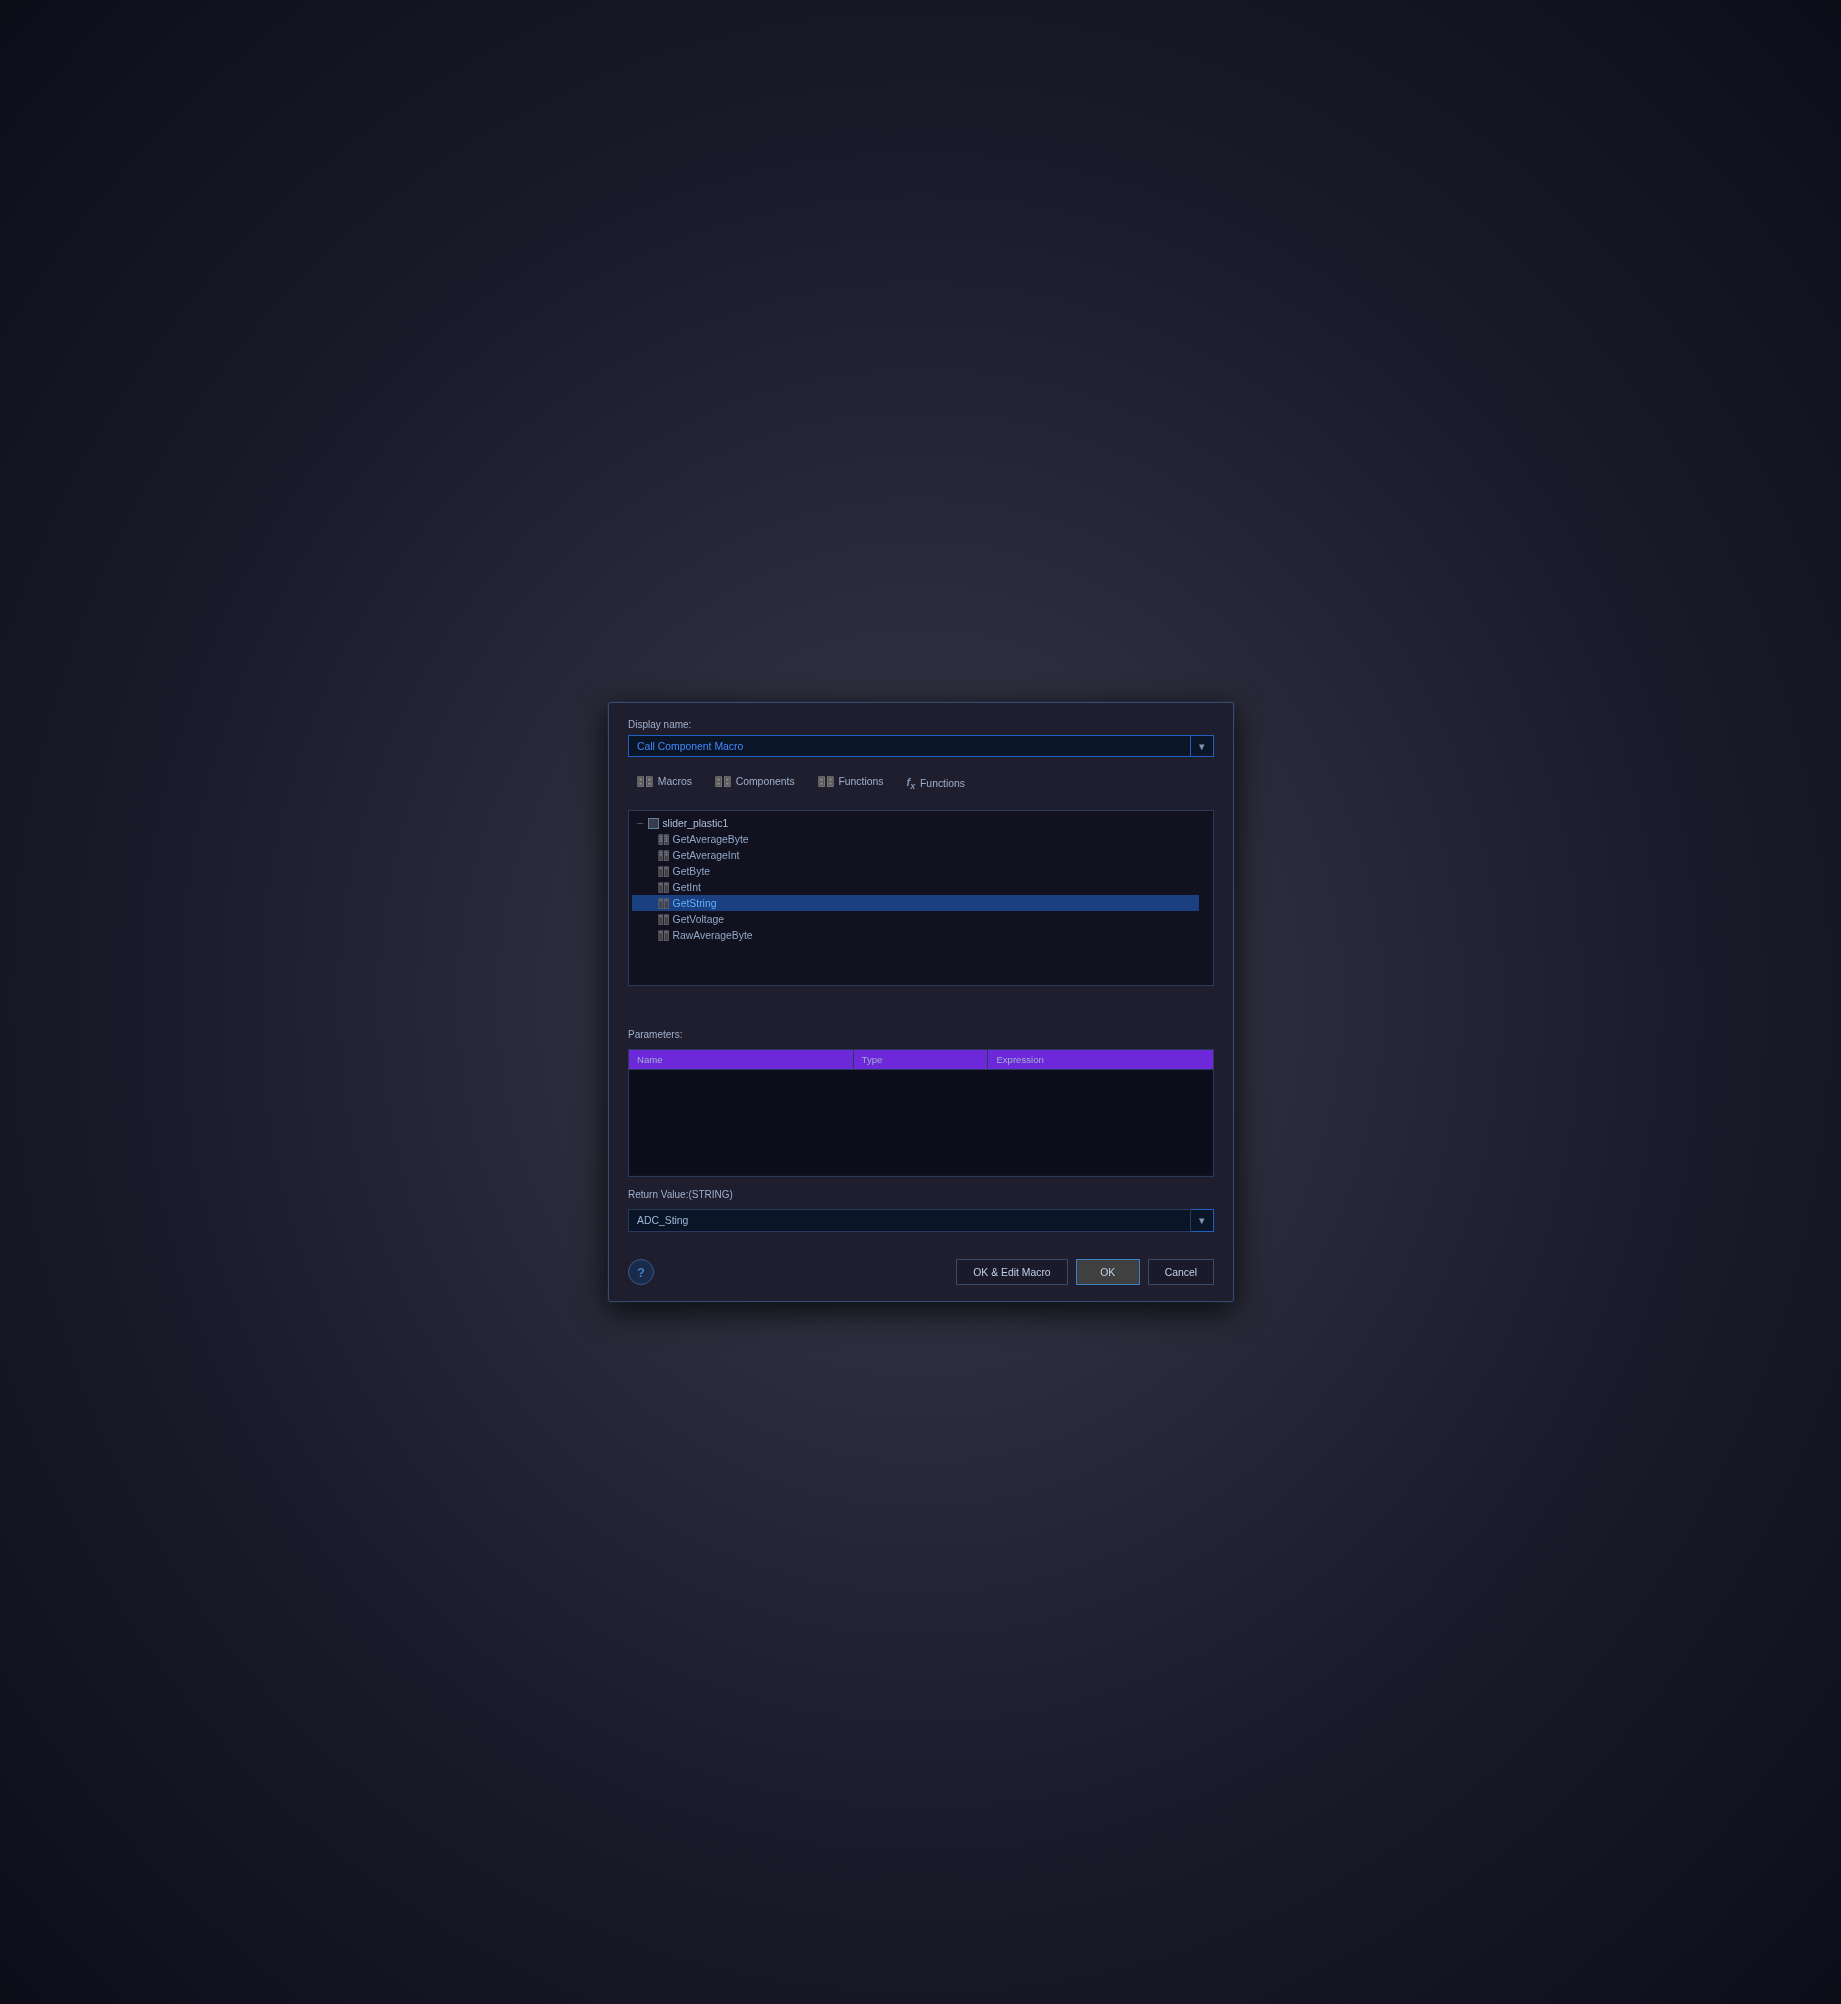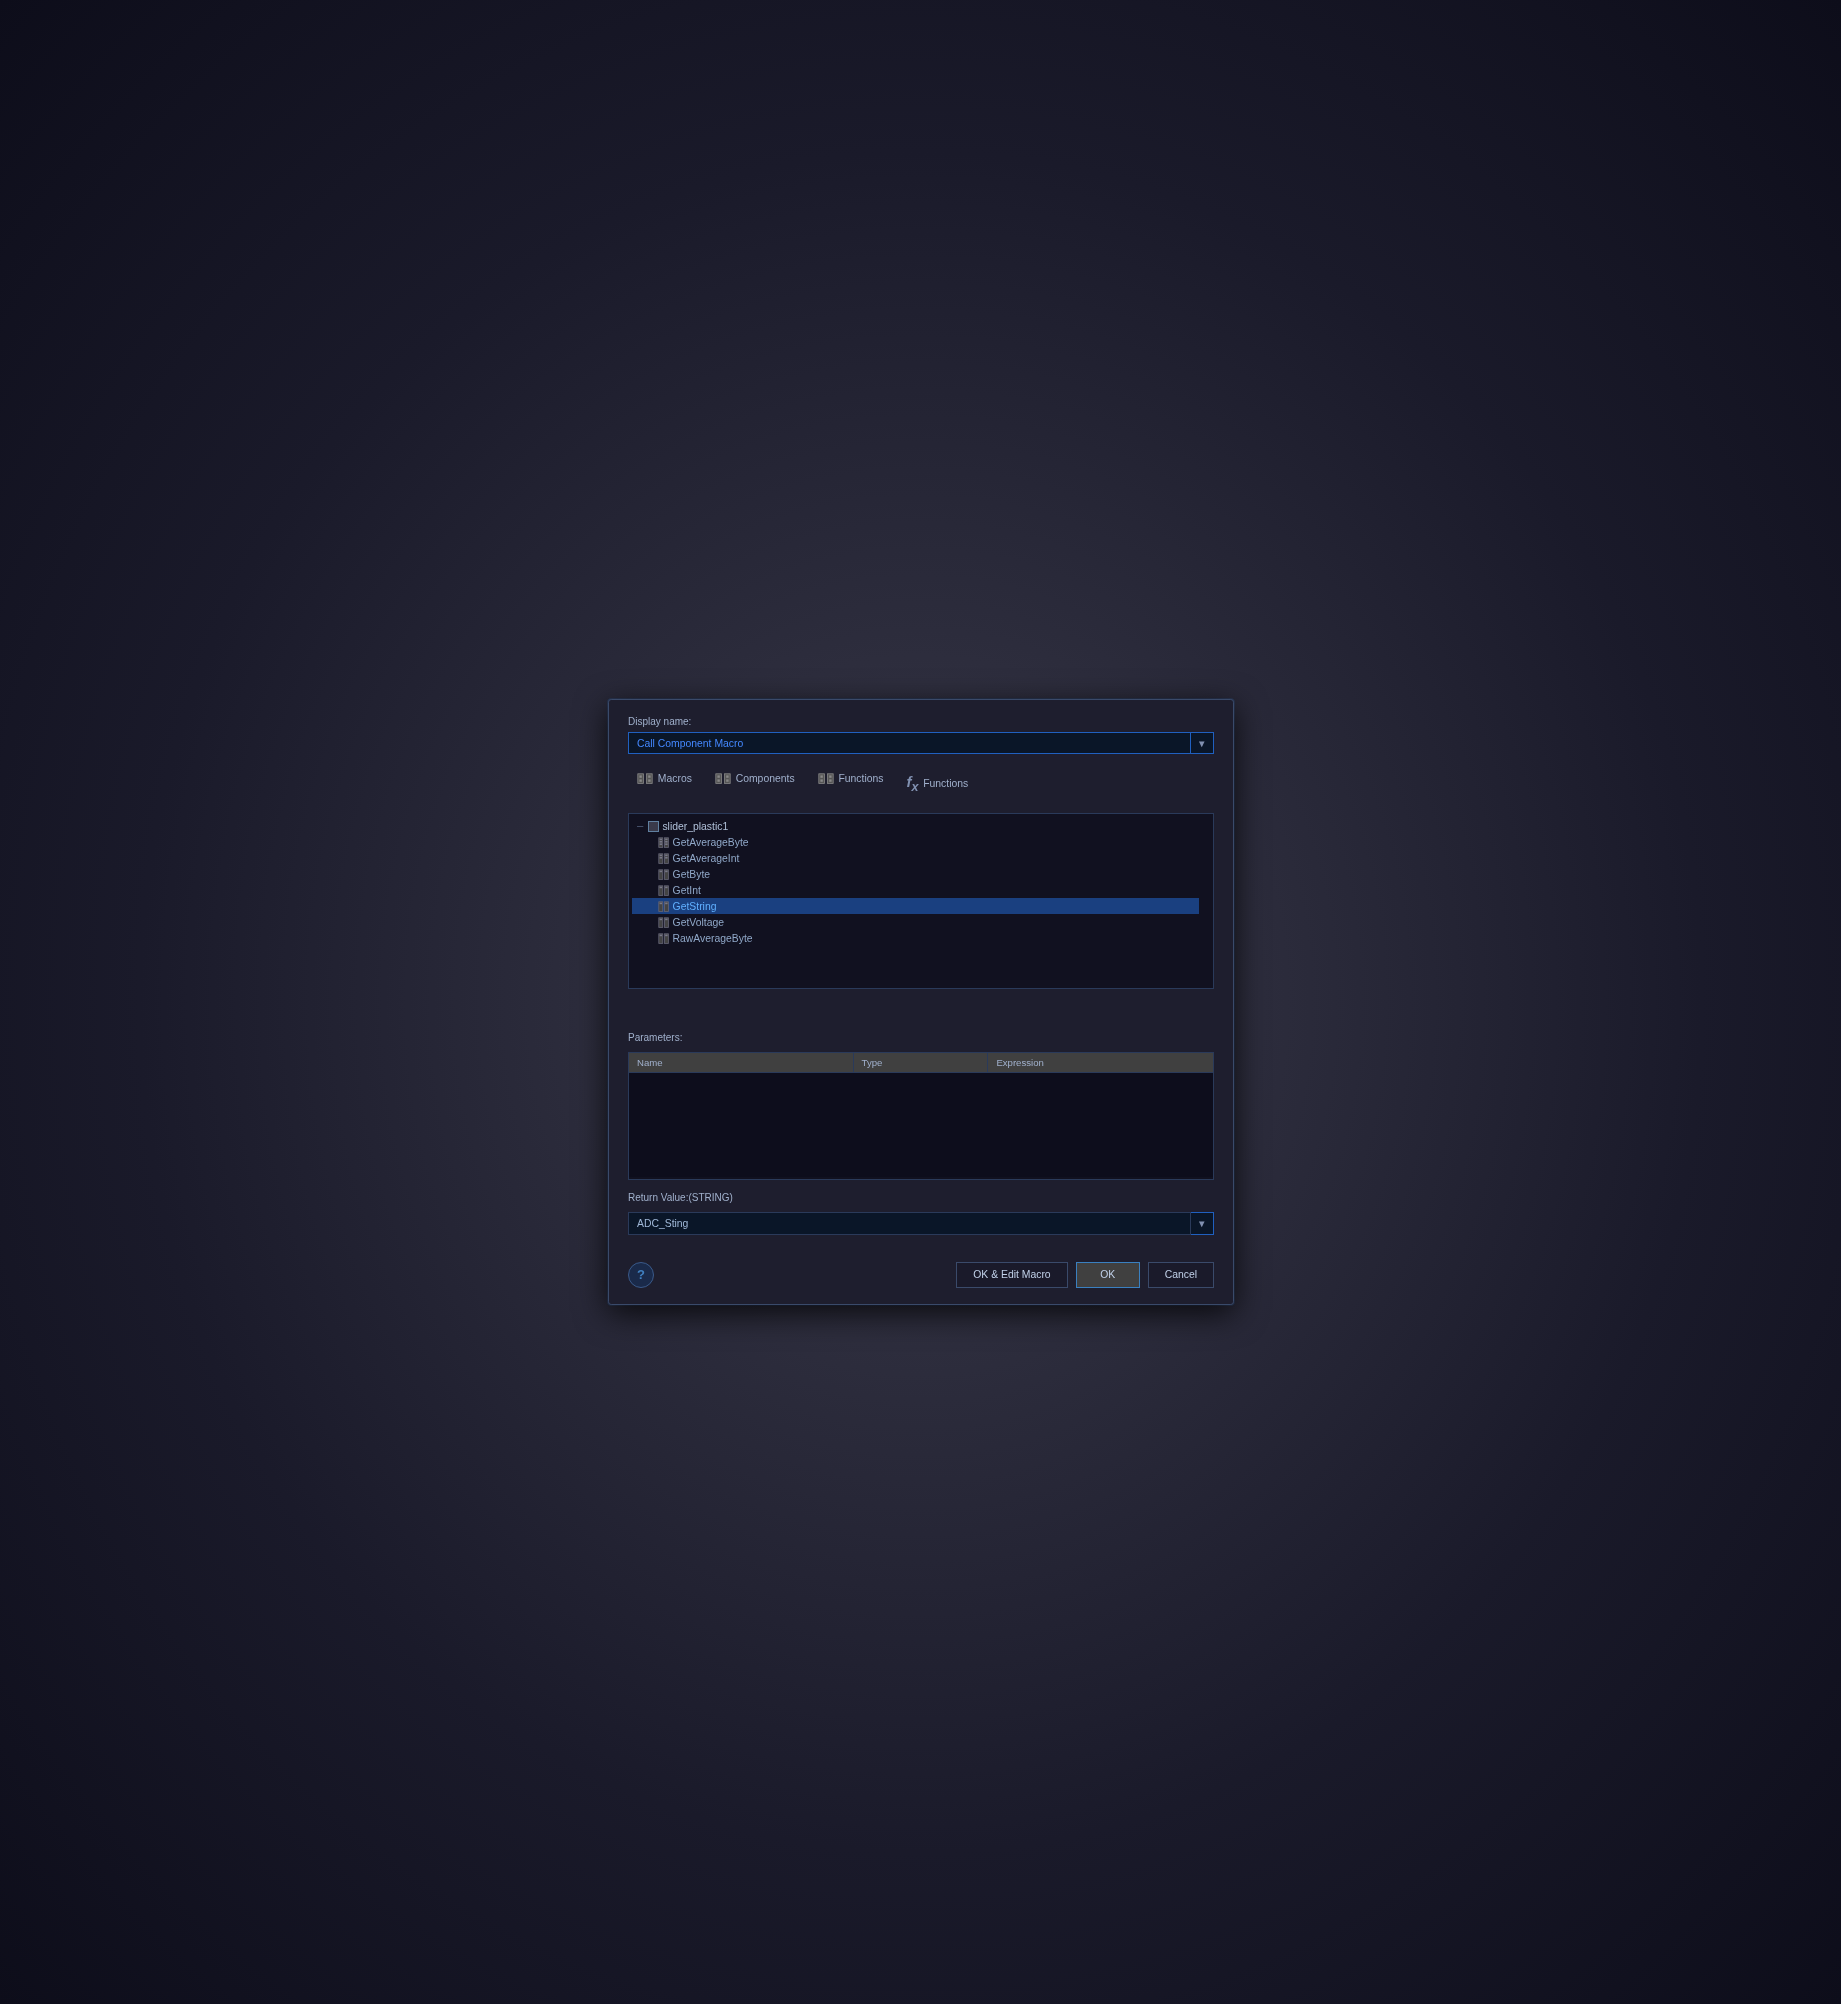--- a/index.html
+++ b/index.html
@@ -111,21 +111,21 @@
     .tab-icon {
       width: 16px;
       height: 11.2px;
       display: inline-block;
     }
 
     .fx-icon {
       font-style: italic;
       font-weight: bold;
       color: #8090b0;
-      font-size: 15px;
+      font-size: 11px;
     }
 
     .tree-container {
       background: #111120;
       border: 0.8px solid #2a3a5a;
       height: 176px;
       overflow-y: auto;
       position: relative;
     }
 
@@ -181,21 +181,21 @@
 
     .params-table {
       border: 0.8px solid #2a3a5a;
       background: #111120;
       height: 128px;
     }
 
     .params-header {
       display: grid;
       grid-template-columns: 1fr 0.6fr 1fr;
-      background: #404040;
+      background: #6d28d9;
       border-bottom: 0.8px solid #2a3a5a;
     }
 
     .params-header-cell {
       color: #a0b0cc;
       font-size: 9.6px;
       padding: 4px 8px;
       border-right: 0.8px solid #2a3a5a;
     }
     .params-header-cell:last-child { border-right: none; }

